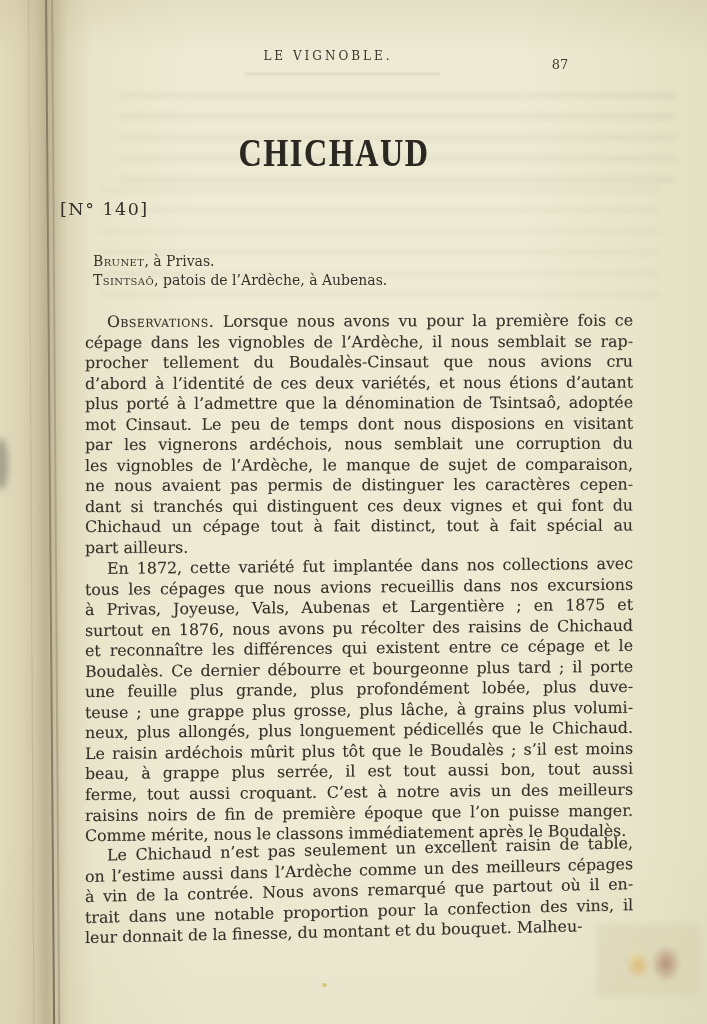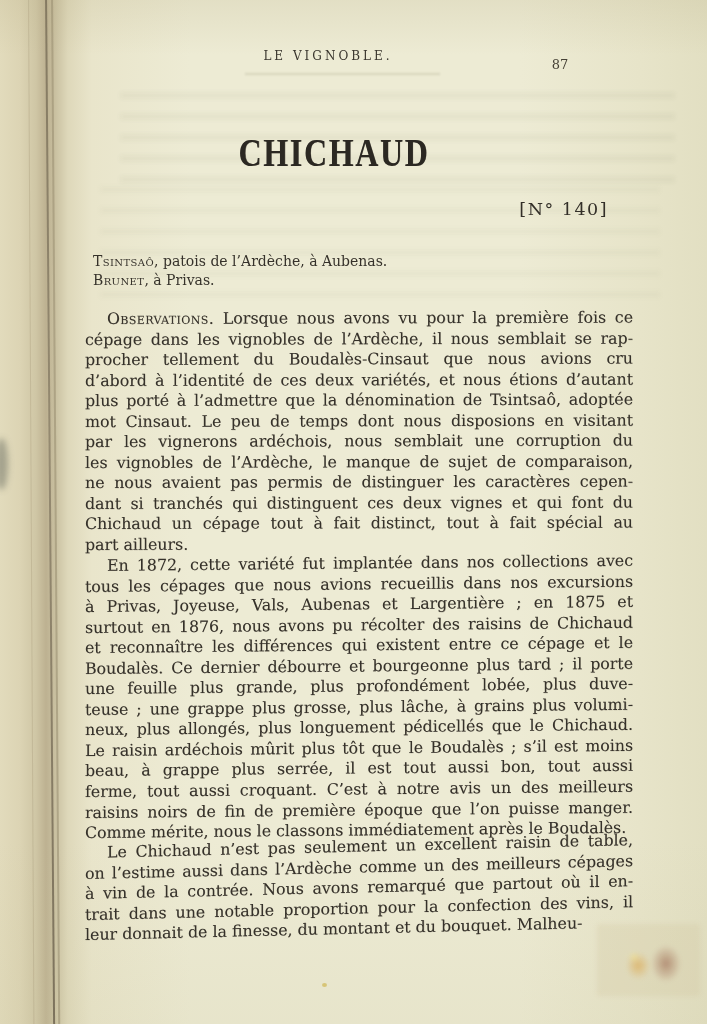--- a/index.html
+++ b/index.html
@@ -24,27 +24,27 @@
     background:rgba(110,112,80,.18);filter:blur(1px);}
   .ghost{position:absolute;filter:blur(2px);opacity:.8;
     background:repeating-linear-gradient(180deg, rgba(124,128,94,.085) 0 7px, rgba(124,128,94,0) 7px 21px);}
   .ghost-1{left:120px;top:92px;width:555px;height:92px;}
   .ghost-2{left:100px;top:186px;width:560px;height:112px;opacity:.55;}
   .title{position:absolute;left:60px;top:129px;width:548px;text-align:center;
     font-family:"Liberation Serif","DejaVu Serif",serif;font-weight:bold;
     font-size:39px;letter-spacing:2px;color:#2b2822;
     transform:scale(.82,1.03);transform-origin:50% 0;
     text-shadow:.4px .4px .7px rgba(50,44,36,.45);}
-  .entry-number{position:absolute;left:60px;top:199px;width:548px;text-align:right;
+  .entry-number{position:absolute;left:60px;top:199px;width:548px;text-align:left;
     font-size:17.5px;letter-spacing:1.5px;color:#332f28;}
   .synonyms{position:absolute;left:93px;top:252px;font-size:14px;line-height:18.5px;color:#36322b;}
   .sc{font-variant:small-caps;letter-spacing:.4px;}
   .it{}
   .body-text{position:absolute;left:85px;top:310px;width:548px;
-    font-size:15.8px;line-height:17px;color:#35312a;
+    font-size:15.8px;line-height:24px;color:#35312a;
     text-shadow:.3px .3px .5px rgba(60,50,40,.3);}
   .paragraph{transform-origin:0 0;}
   .paragraph:nth-child(1){transform:skewY(-0.15deg);}
   .paragraph:nth-child(2){transform:skewY(-0.55deg);}
   .paragraph:nth-child(3){transform:skewY(-1.35deg);}
   .line{height:20.55px;text-align:justify;text-align-last:justify;}
   .line.first{text-indent:22px;}
   .line.end{text-align-last:left;}
   .stain{position:absolute;left:597px;top:924px;width:103px;height:72px;border-radius:3px;
     filter:blur(2px);
@@ -70,22 +70,22 @@
   <div class="ghost ghost-2"></div>
   <div class="header-ghost-line"></div>
 
   <div class="running-header">LE VIGNOBLE.</div>
   <div class="page-number">87</div>
 
   <div class="title">CHICHAUD</div>
   <div class="entry-number">[N° 140]</div>
 
   <div class="synonyms">
+      <div class="syn-line"><span class="sc">Brunet</span><span>, à Privas.</span></div>
       <div class="syn-line"><span class="sc">Tsintsaô</span><span>, patois de l’Ardèche, à Aubenas.</span></div>
-      <div class="syn-line"><span class="sc">Brunet</span><span>, à Privas.</span></div>
     </div>
 
   <div class="body-text">
       <div class="paragraph">
         <div class="line first"><span class="sc">Observations.</span><span> Lorsque nous avons vu pour la première fois ce</span></div>
         <div class="line"><span>cépage dans les vignobles de l’Ardèche, il nous semblait se rap-</span></div>
         <div class="line"><span>procher tellement du </span><span class="it">Boudalès-Cinsaut</span><span> que nous avions cru</span></div>
         <div class="line"><span>d’abord à l’identité de ces deux variétés, et nous étions d’autant</span></div>
         <div class="line"><span>plus porté à l’admettre que la dénomination de Tsintsaô, adoptée</span></div>
         <div class="line"><span>mot Cinsaut. Le peu de temps dont nous disposions en visitant</span></div>

